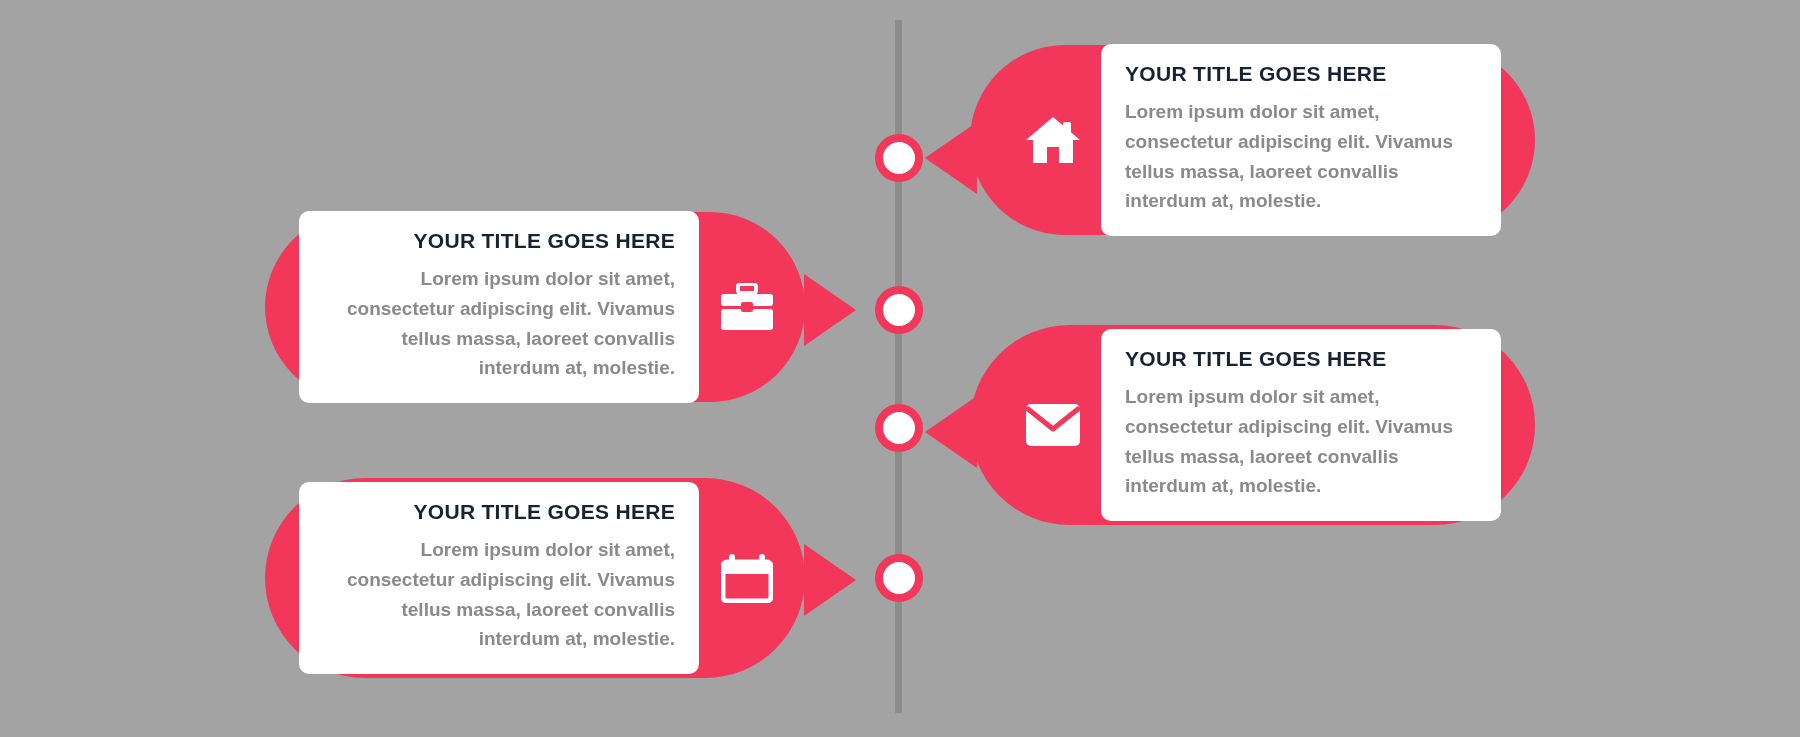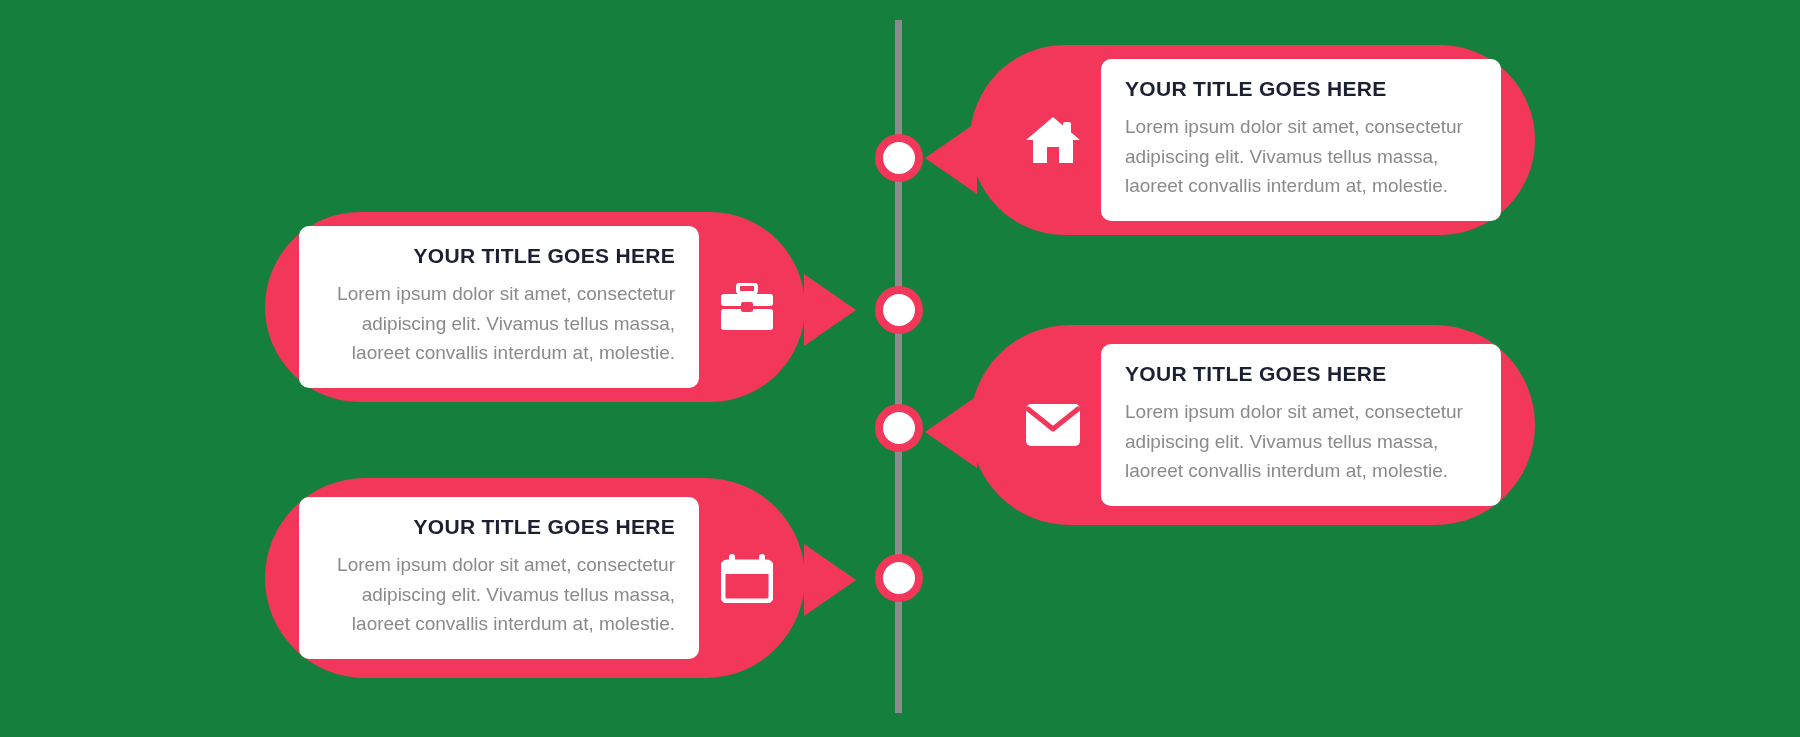--- a/index.html
+++ b/index.html
@@ -7,21 +7,21 @@
     width: 1800px;
     height: 737px;
     background: #ffffff;
     font-family: "Liberation Sans", sans-serif;
     overflow: hidden;
   }
   #stage {
     position: relative;
     width: 1800px;
     height: 737px;
-    background: #15803d;
+    background: #a3a3a3;
   }
 
   
   .timeline-axis {
     position: absolute;
     left: 895px;
     top: 20px;
     width: 7px;
     height: 693px;
     background: #8c8c8c;
@@ -79,21 +79,21 @@
     font-weight: bold;
     color: #1c2033;
     letter-spacing: 0.3px;
     margin-bottom: 11px;
     white-space: nowrap;
   }
   .panel .body {
     font-size: 19px;
     line-height: 1.56;
     color: #8a8a8a;
-    font-weight: normal;
+    font-weight: bold;
   }
   .align-left  { text-align: left; }
   .align-right { text-align: right; }
 
   
   .icon-slot {
     width: 96px;
     min-width: 96px;
     display: flex;
     align-items: center;

